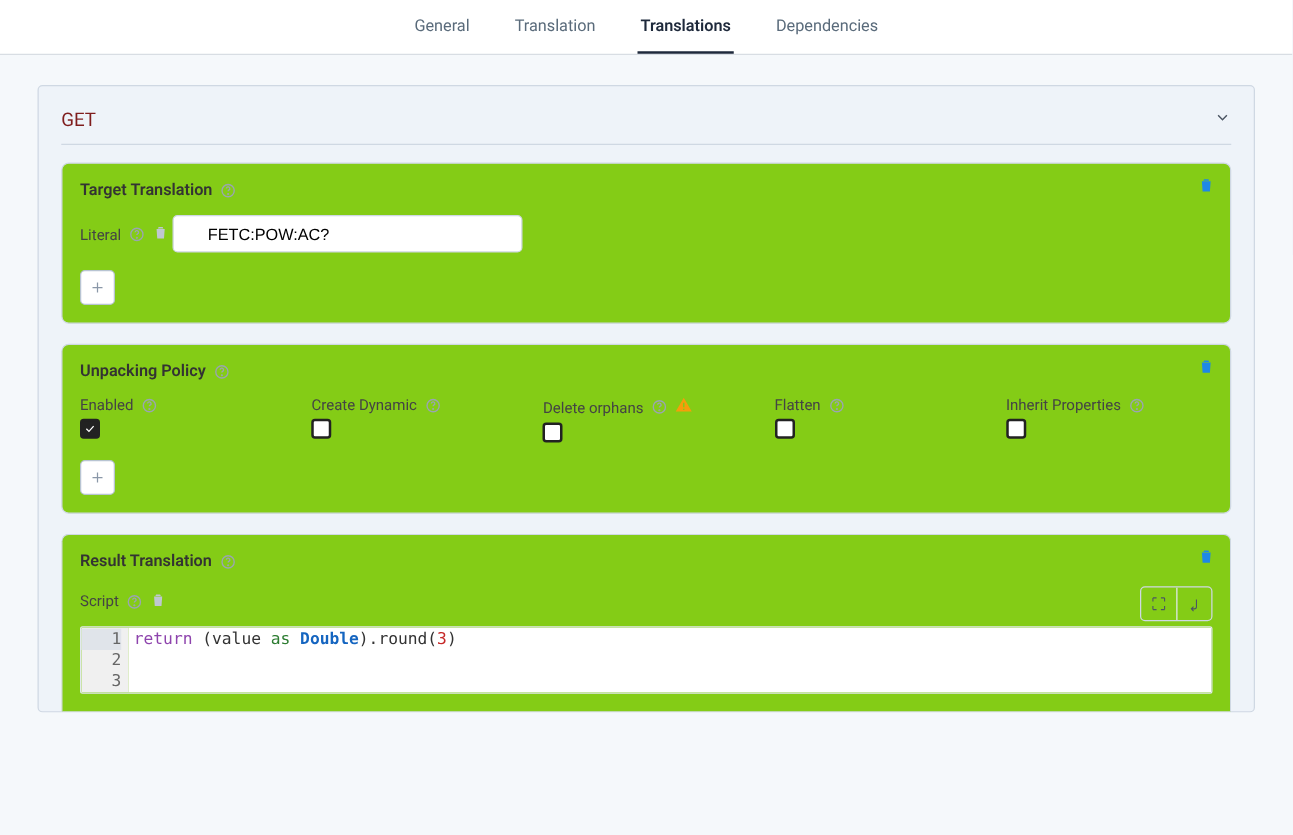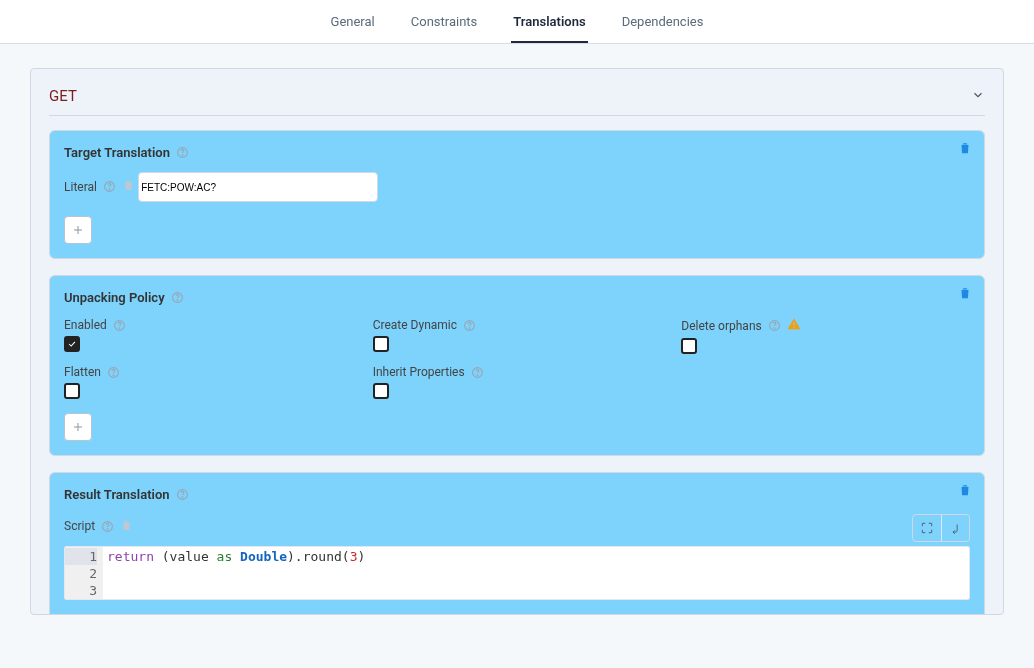--- a/index.html
+++ b/index.html
@@ -40,50 +40,50 @@
     justify-content: space-between;
     padding: 8px 0 10px 0;
     border-bottom: 1px solid #cfd8e3;
     margin-bottom: 14px;
   }
   .acc-title { font-size: 15px; font-weight: 400; color: #7f1d1d; }
   .chev svg { width:14px; height:14px; stroke:#4b5563; }
 
   .card {
     position: relative;
-    background: #7dd3fc;
+    background: #84cc16;
     border: 1px solid #cfd8e3;
     border-radius: 6px;
     padding: 14px 14px 14px 14px;
     margin-bottom: 16px;
   }
   .card-title { font-size: 13px; font-weight: 600; display: inline-flex; align-items: center; gap:6px; margin-bottom: 12px; }
   .help-icon { display:inline-flex; }
   .help-icon svg { width:13px; height:13px; stroke:#9aa5b1; }
   .trash-btn {
     position: absolute; top: 8px; right: 10px;
     width:18px; height:18px; display:flex; align-items:center; justify-content:center;
     cursor:pointer;
   }
   .trash-btn svg { width:14px; height:16px; fill:#1e88e5; }
   .trash-grey svg { fill:#bfc7d1; width:13px; height:14px; }
   
   .small-label { font-size:12px; color:#444; display:inline-flex; align-items:center; gap:6px; margin-bottom:4px; }
   .input {
-    width: 240px; height: 30px; border:1px solid #cfd8e3; border-radius:4px; padding: 0 2px; font-size:10px;
+    width: 280px; height: 30px; border:1px solid #cfd8e3; border-radius:4px; padding: 0 27px; font-size:13px;
   }
   .add-btn {
     width:28px; height:28px; border:1px solid #b8c4d2; border-radius:4px; background:#fff;
     display:flex; align-items:center; justify-content:center; cursor:pointer;
   }
   .add-btn svg { width:12px; height:12px; fill:#8a97a8; }
   .row-add { margin-top:14px; }
 
   .grid3 {
-    display:grid; grid-template-columns: 1fr 1fr 1fr; gap: 10px 20px;
+    display:grid; grid-template-columns: 1fr 1fr 1fr 1fr 1fr; gap: 10px 20px;
   }
   .cbx-item .lbl { font-size:12px; color:#444; display:inline-flex; align-items:center; gap:6px; margin-bottom:4px;}
   .warn svg { width:14px; height:14px; fill:#f59e0b; }
   .cbx {
     width:16px; height:16px; border:2px solid #222; border-radius:3px; background:#fff;
     display:flex; align-items:center; justify-content:center; cursor:pointer;
   }
   .cbx.checked { background:#222; }
   .cbx svg { width:10px; height:10px; stroke:#fff; stroke-width:2.5; fill:none; }
 
@@ -102,21 +102,21 @@
   .kw-as  { color:#2e7d32;text-align:right; }
   .kw-type{ color:#1565c0;font-weight:bold; }
   .num    { color:#c62828; }
   .pln    { color:#333; }
 </style>
 </head>
 <body>
 
 <div class="tabs">
   <div class="tab">General</div>
-  <div class="tab">Constraints</div>
+  <div class="tab">Translation</div>
   <div class="tab active">Translations</div>
   <div class="tab">Dependencies</div>
 </div>
 
 <div class="page">
   <div class="accordion">
     <div class="acc-header">
       <span class="acc-title">GET</span>
       <span class="chev">
         <svg viewBox="0 0 24 24" fill="none" stroke-width="2">

